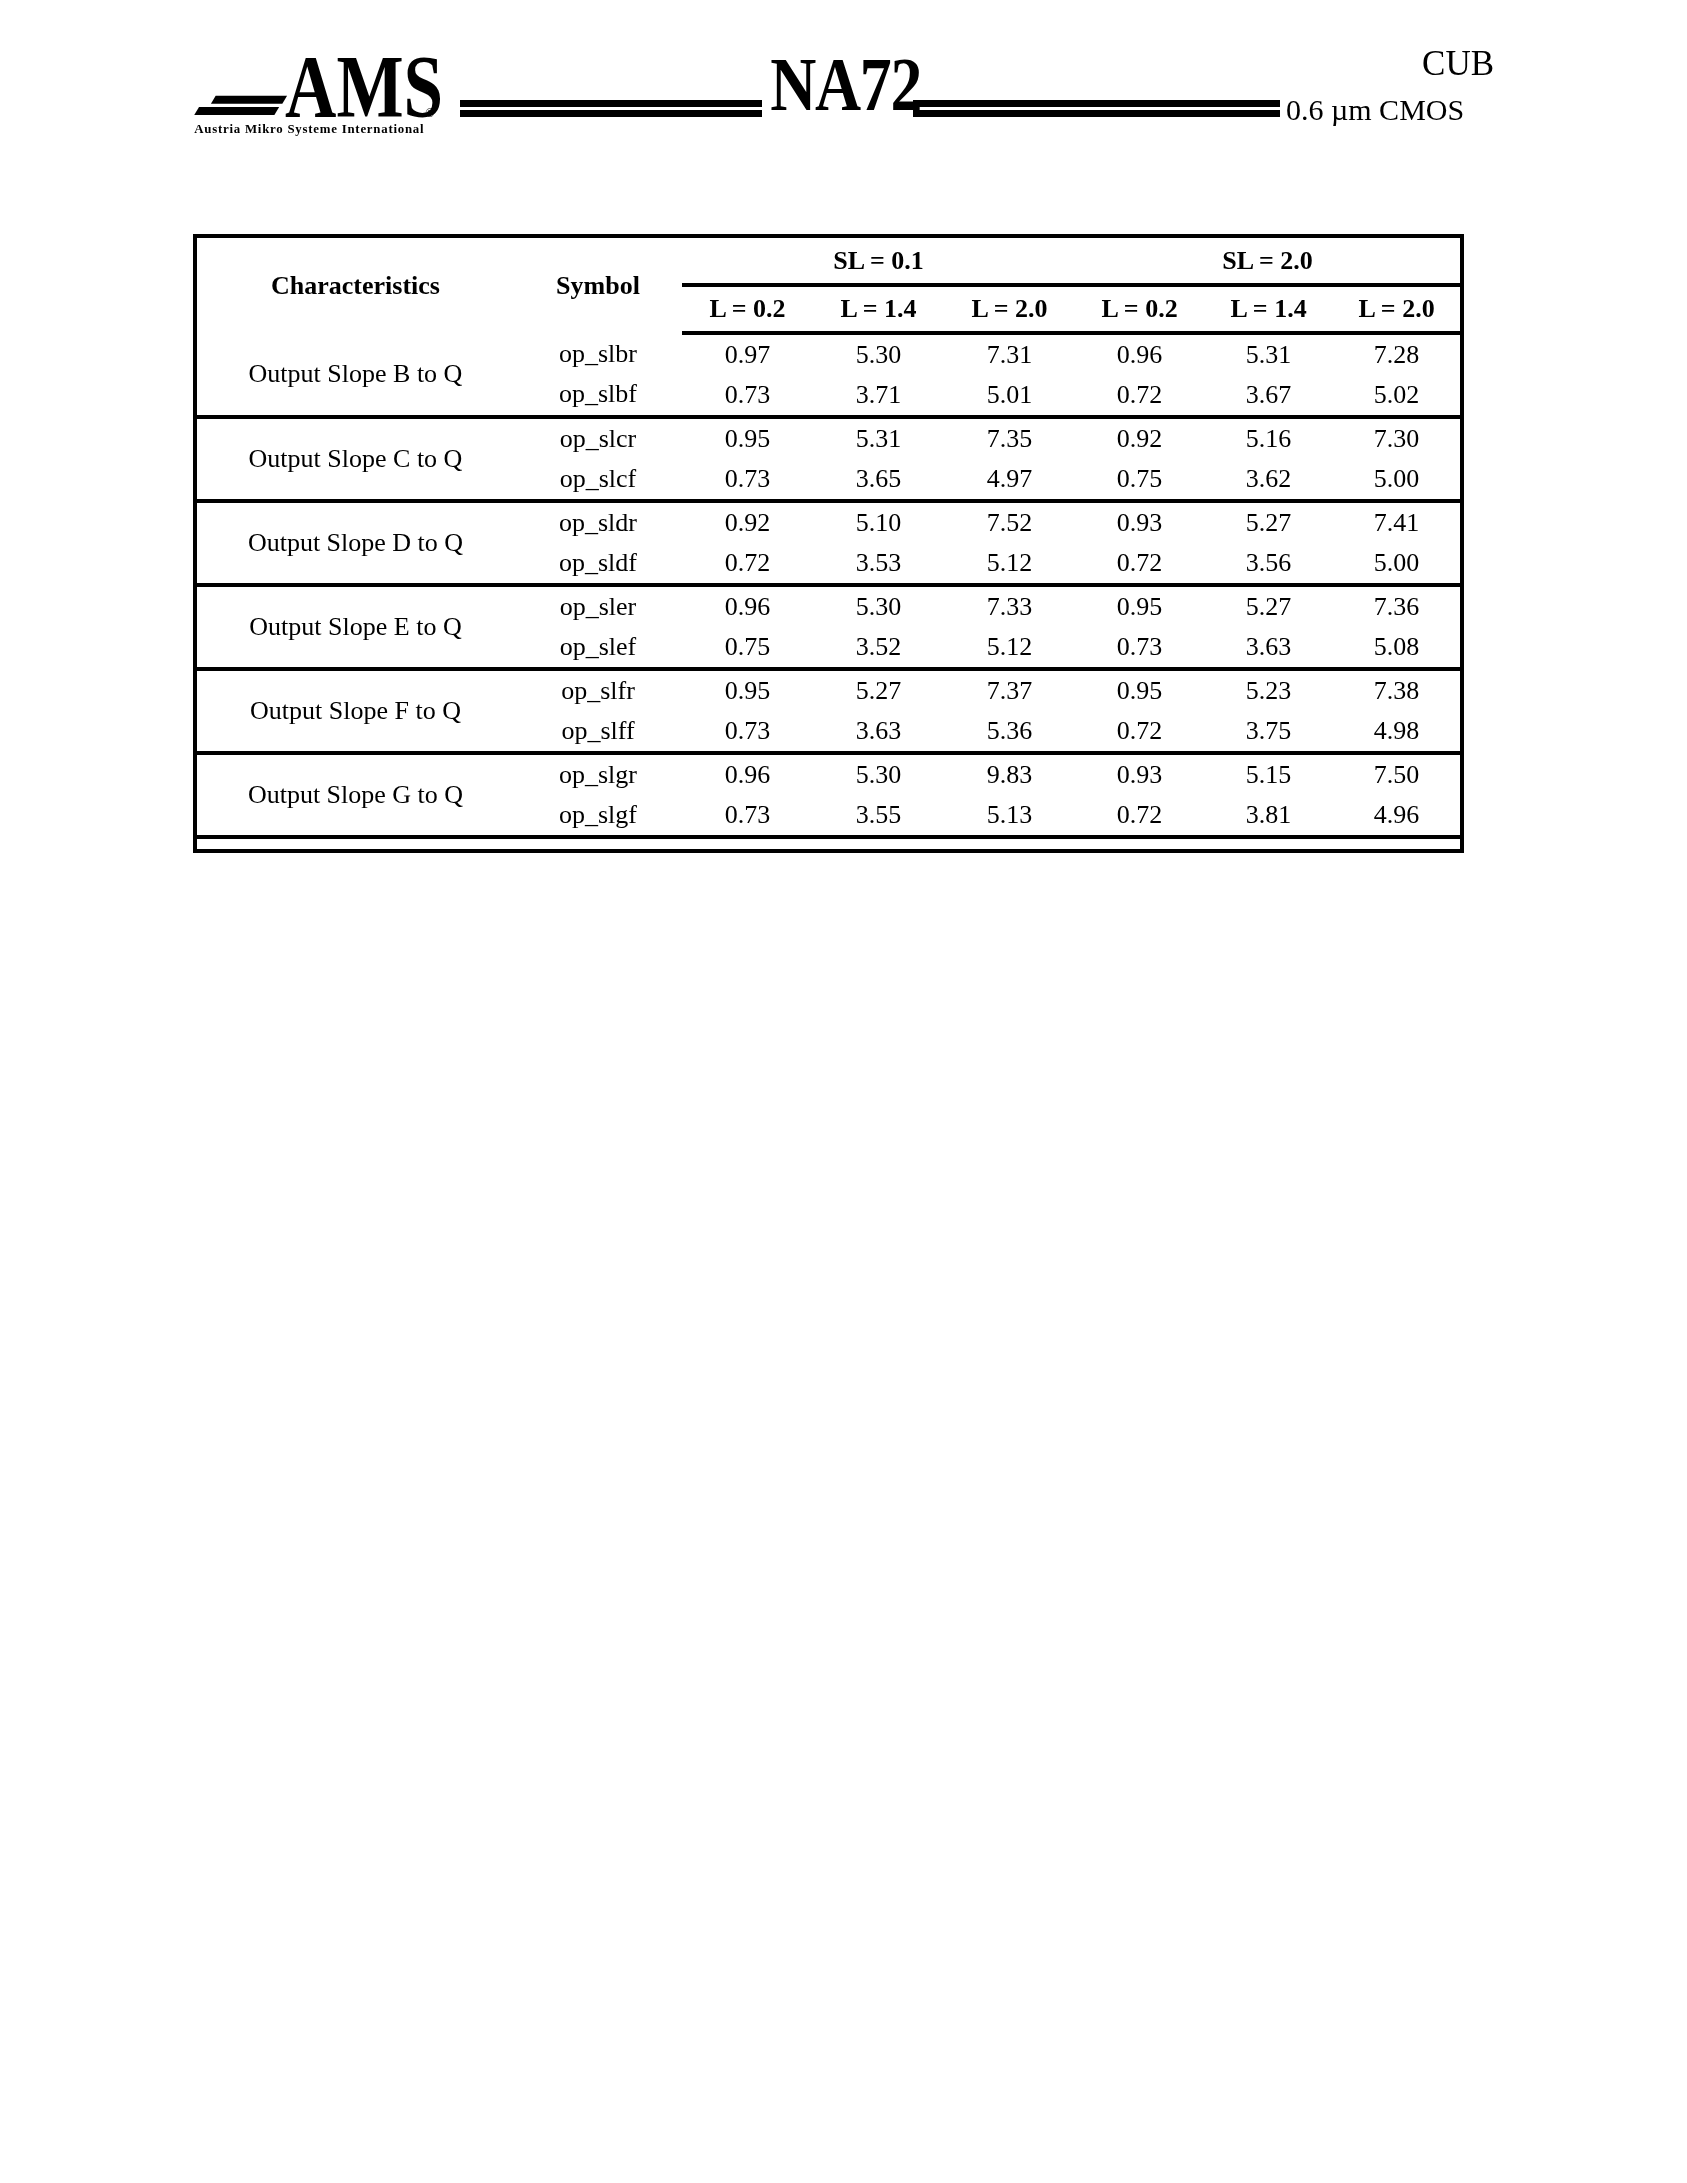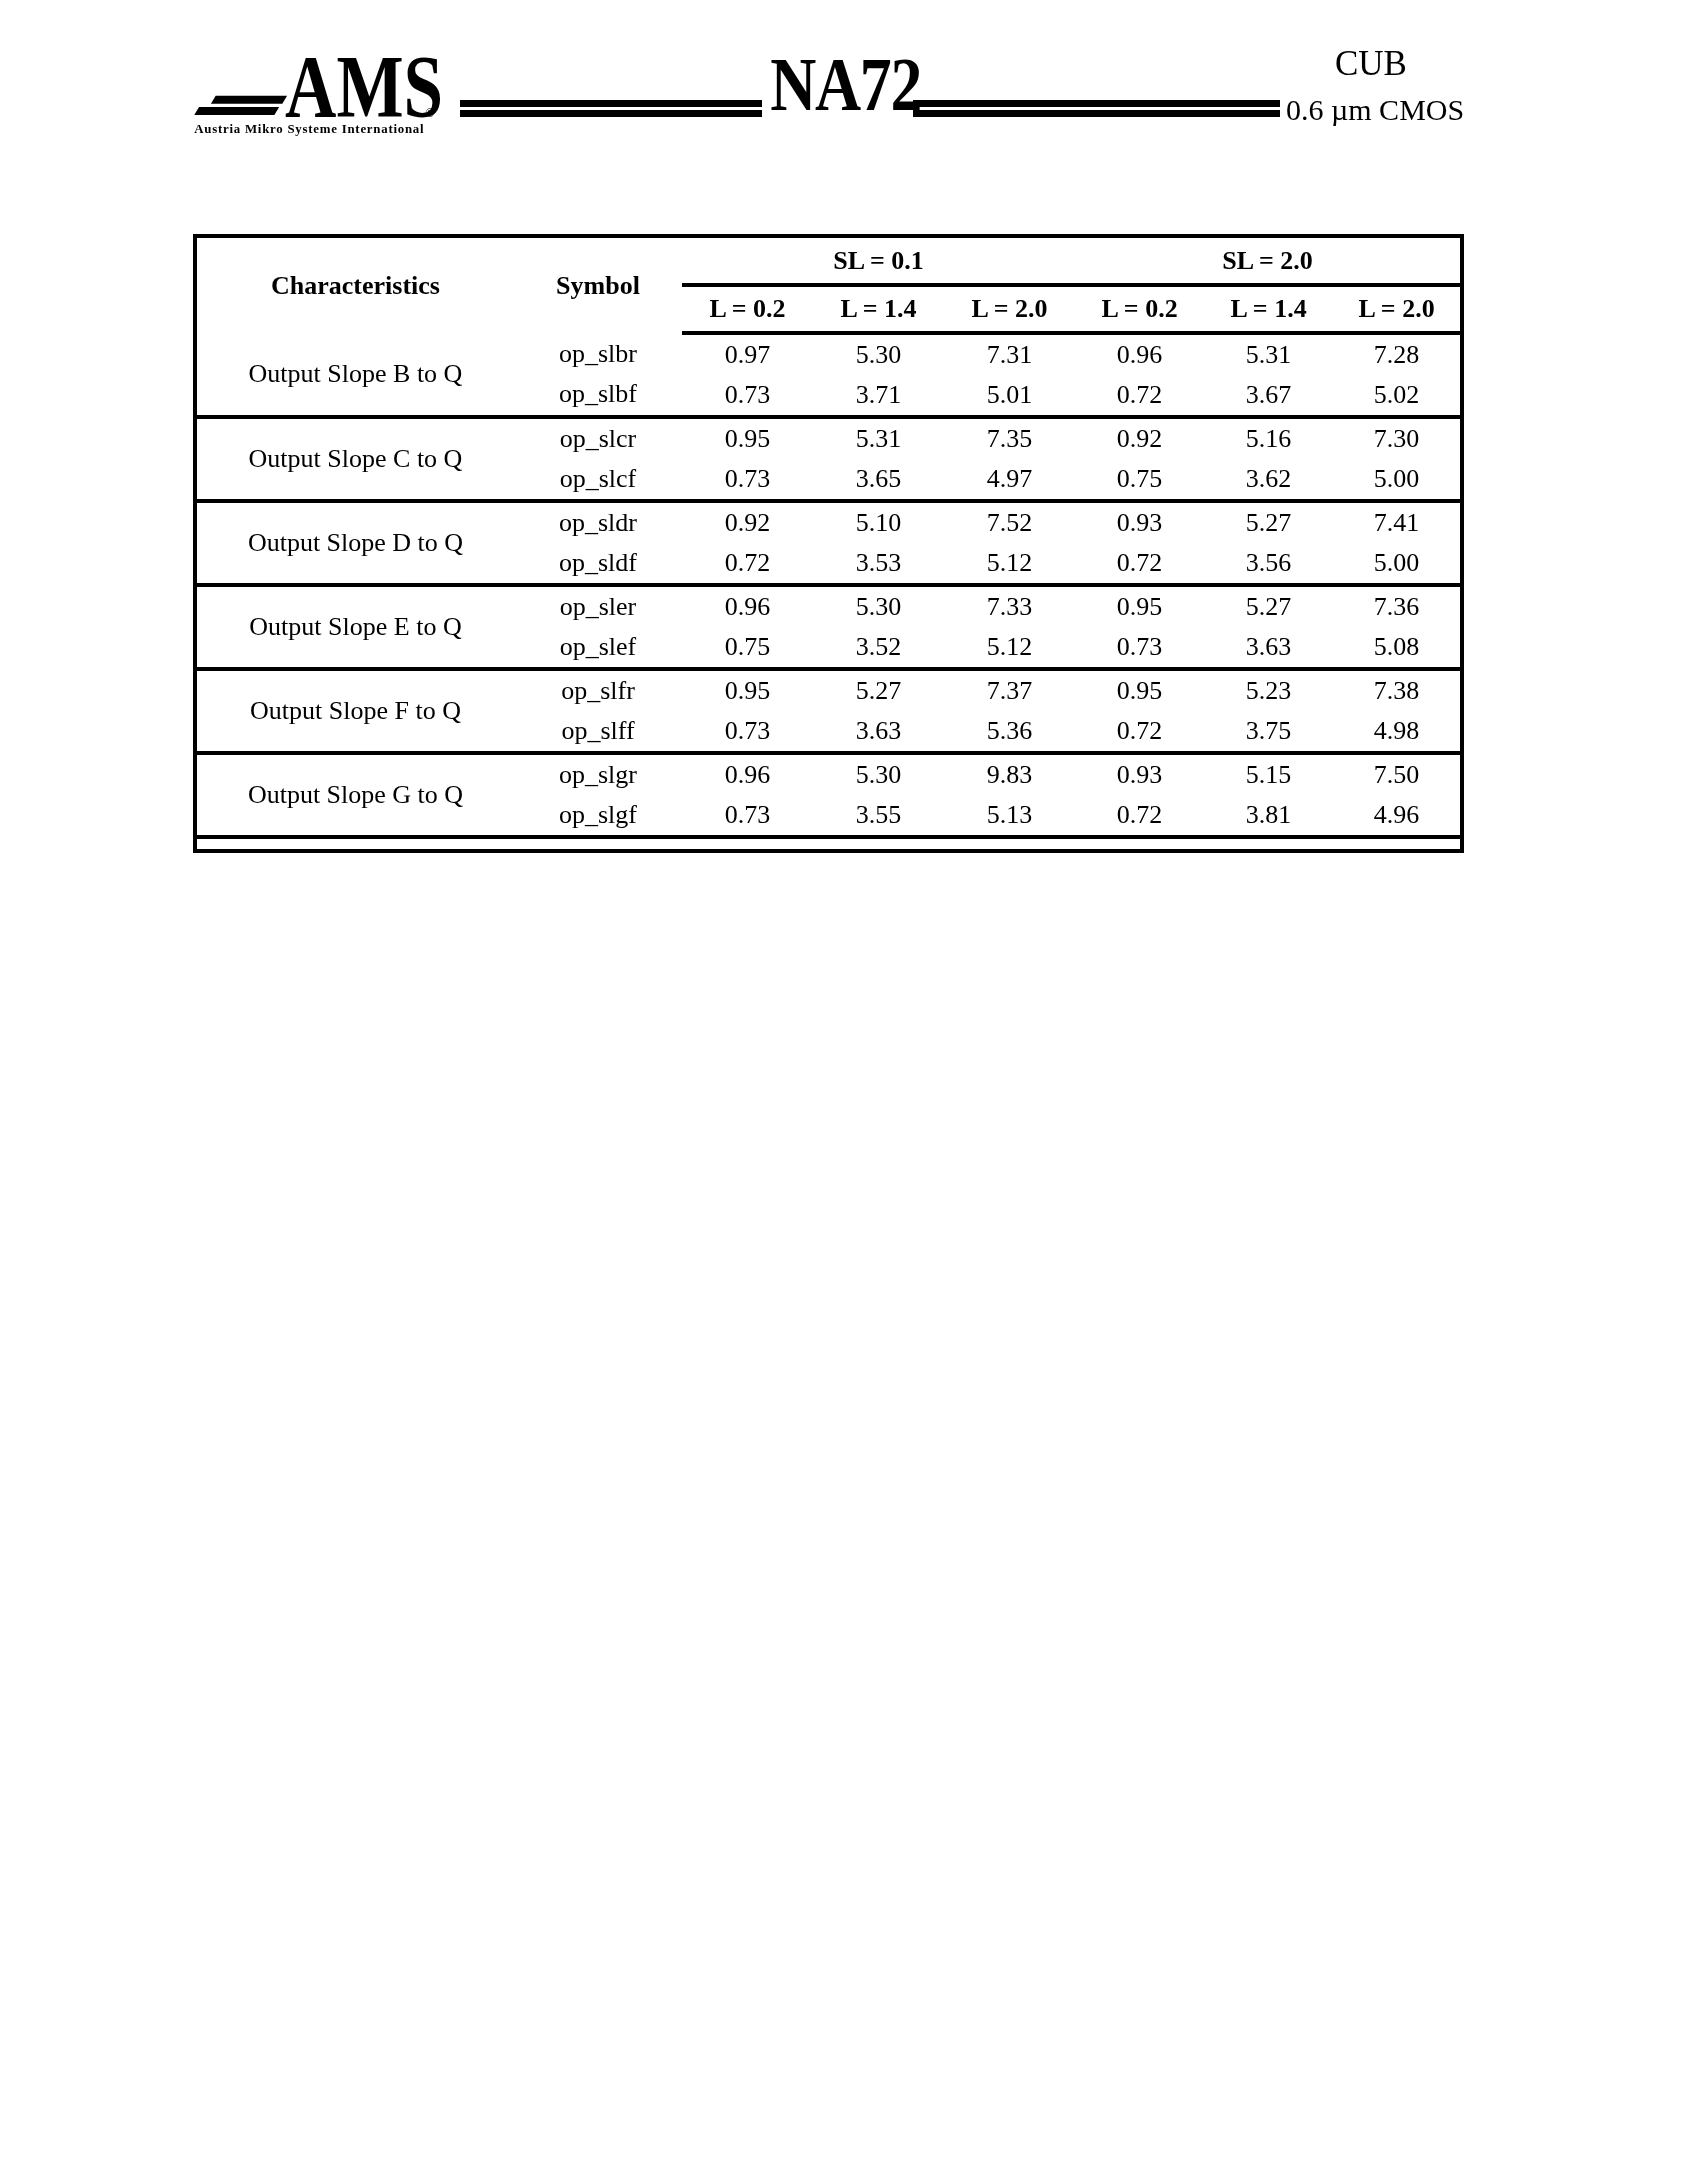--- a/index.html
+++ b/index.html
@@ -10,21 +10,21 @@
   .abs { position:absolute; }
 
   
   .logo-svg { left:103px; top:22px; width:365px; height:135px; }
   .dblrule { border-top:7.1px solid #000; border-bottom:7.1px solid #000; height:3.2px; }
   .rule-left  { left:460px;  top:100px; width:302px; }
   .rule-right { left:913px; top:100px; width:367px; }
   .page-title { left:756px; top:46px; width:164px; text-align:left;
                 font-weight:bold; font-size:76px; line-height:76px; white-space:nowrap; }
   .page-title .squeeze { display:inline-block; transform:scaleX(0.84); transform-origin:50% 50%; letter-spacing:-1.6px; }
-  .proc-code { left:1335px; top:45px; width:159px; text-align:left; font-size:35px; line-height:37px; }
+  .proc-code { left:1335px; top:45px; width:159px; text-align:right; font-size:35px; line-height:37px; }
   .proc-tech { left:1286px; top:91px; width:222px; font-size:30px; line-height:37px; white-space:nowrap; }
 
   
   .tblwrap { left:193px; top:234px; }
   table.spec { border-collapse:collapse; table-layout:fixed; width:1266px;
                border:4px solid #000; }
   table.spec td { padding:0; text-align:center; vertical-align:middle; border:0 solid #000; }
   .b-r { border-right:4px solid #000; }
   tr.h1 { height:49px; }
   tr.h2 { height:48px; }

